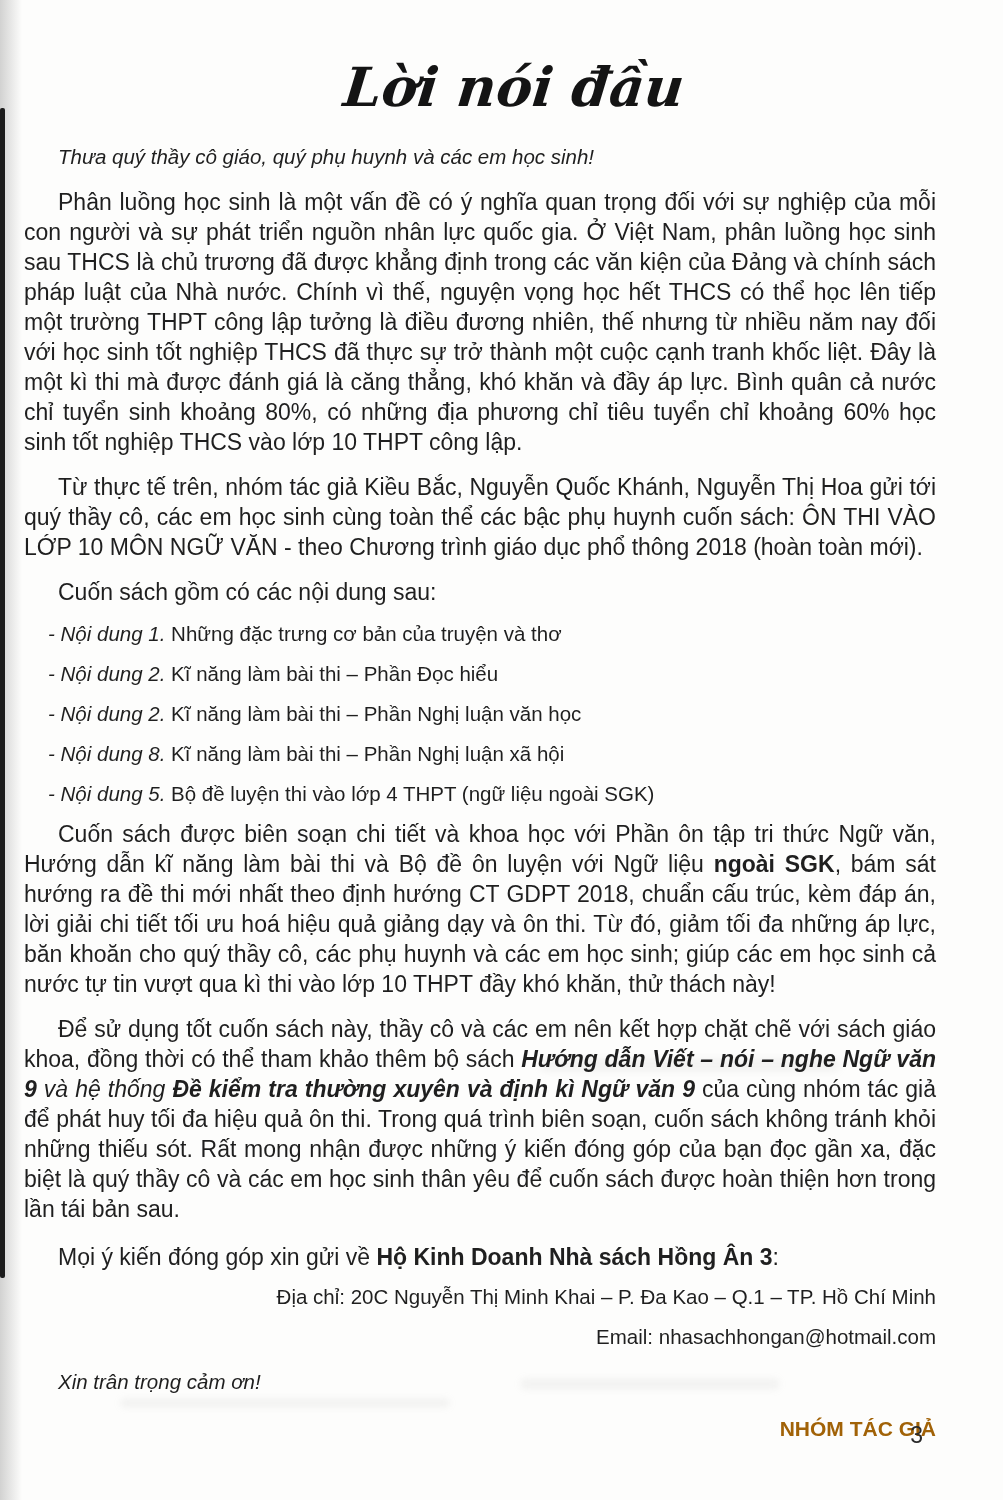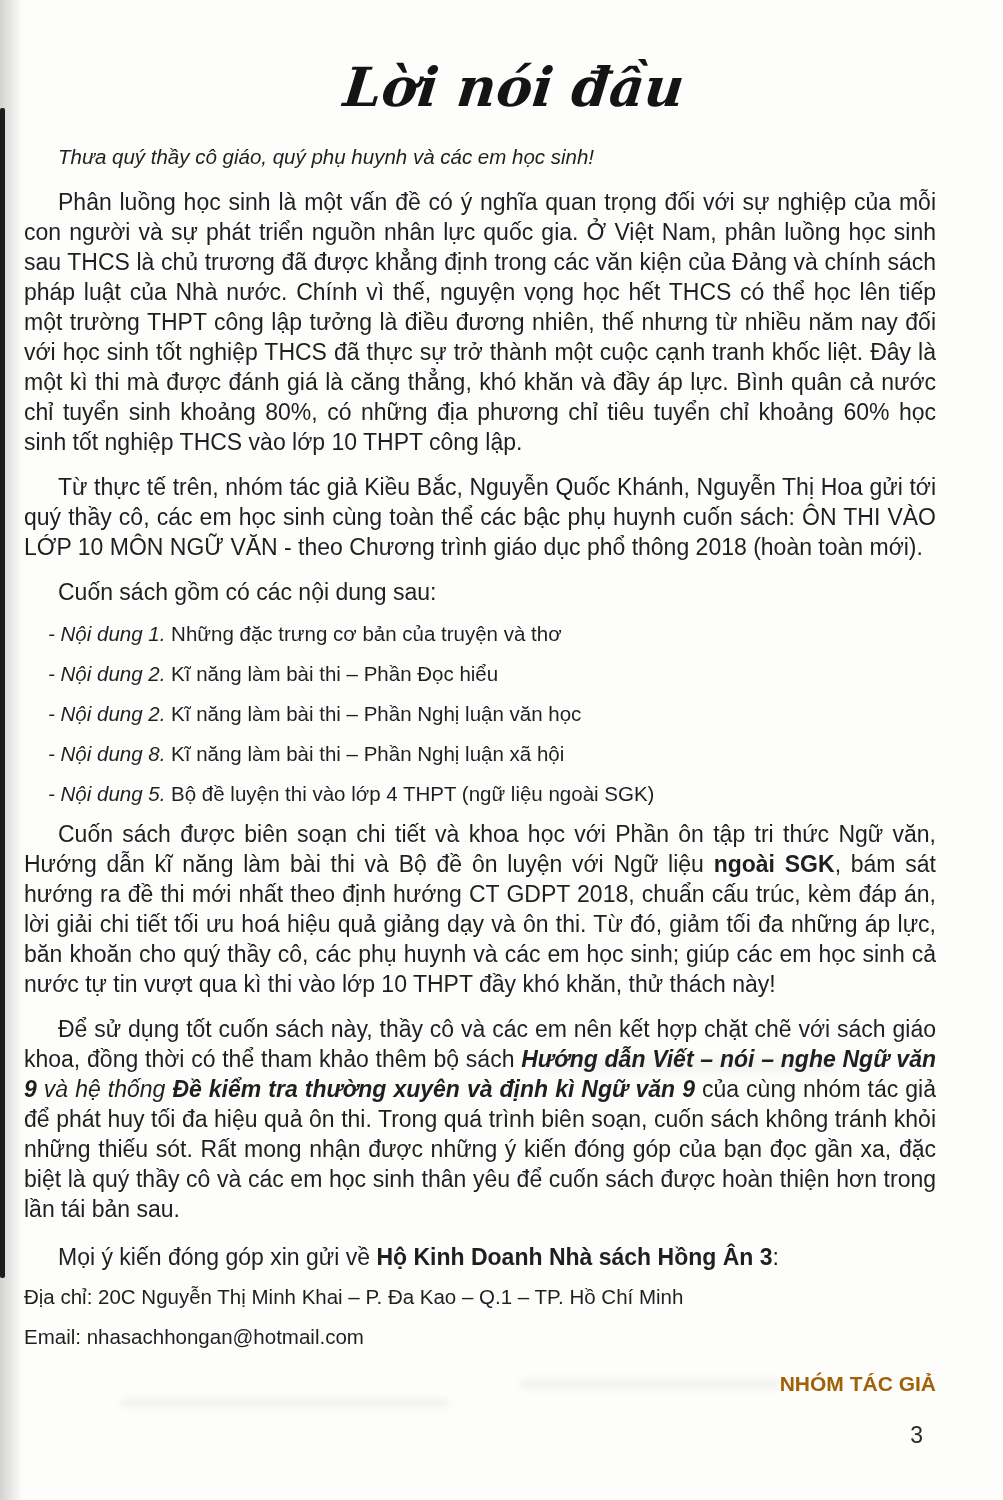--- a/index.html
+++ b/index.html
@@ -63,21 +63,21 @@
     margin: 0 0 10px 24px;
     font-size: 20.5px;
     line-height: 30px;
   }
   .toc-item .it { font-style: italic; }
   .bold { font-weight: bold; }
   .bi { font-weight: bold; font-style: italic; }
   .it { font-style: italic; }
   .centered {
     margin: 10px 0 0 0;
-    text-align: left;
+    text-align: right;
     font-size: 20.5px;
     line-height: 30px;
     text-indent: 0;
   }
   .thanks {
     margin: 15px 0 0 34px;
     font-style: italic;
     font-size: 20.5px;
     line-height: 30px;
   }
@@ -141,20 +141,21 @@
     <p class="body-par" style="margin-top:6px"><span>Cuốn sách được biên soạn chi tiết và khoa học với Phần ôn tập tri thức Ngữ văn, Hướng dẫn kĩ năng làm bài thi và Bộ đề ôn luyện với Ngữ liệu </span><span class="bold">ngoài SGK</span><span>, bám sát hướng ra đề thi mới nhất theo định hướng CT GDPT 2018, chuẩn cấu trúc, kèm đáp án, lời giải chi tiết tối ưu hoá hiệu quả giảng dạy và ôn thi. Từ đó, giảm tối đa những áp lực, băn khoăn cho quý thầy cô, các phụ huynh và các em học sinh; giúp các em học sinh cả nước tự tin vượt qua kì thi vào lớp 10 THPT đầy khó khăn, thử thách này!</span></p>
 
     <p class="body-par"><span>Để sử dụng tốt cuốn sách này, thầy cô và các em nên kết hợp chặt chẽ với sách giáo khoa, đồng thời có thể tham khảo thêm bộ sách </span><span class="bi">Hướng dẫn Viết – nói – nghe Ngữ văn 9</span><span class="it"> và hệ thống </span><span class="bi">Đề kiểm tra thường xuyên và định kì Ngữ văn 9</span><span> của cùng nhóm tác giả để phát huy tối đa hiệu quả ôn thi. Trong quá trình biên soạn, cuốn sách không tránh khỏi những thiếu sót. Rất mong nhận được những ý kiến đóng góp của bạn đọc gần xa, đặc biệt là quý thầy cô và các em học sinh thân yêu để cuốn sách được hoàn thiện hơn trong lần tái bản sau.</span></p>
 
     <p class="body-par no-justify" style="margin-top:18px"><span>Mọi ý kiến đóng góp xin gửi về </span><span class="bold">Hộ Kinh Doanh Nhà sách Hồng Ân 3</span><span>:</span></p>
 
     <div class="centered">Địa chỉ: 20C Nguyễn Thị Minh Khai – P. Đa Kao – Q.1 – TP. Hồ Chí Minh</div>
 
     <div class="centered">Email: nhasachhongan@hotmail.com</div>
 
+    <div class="thanks">Xin trân trọng cảm ơn!</div>
 
     <div class="authors">NHÓM TÁC GIẢ</div>
 
   </div>
 
   <div class="page-number">3</div>
 
 </div>
 
 </body></html>

